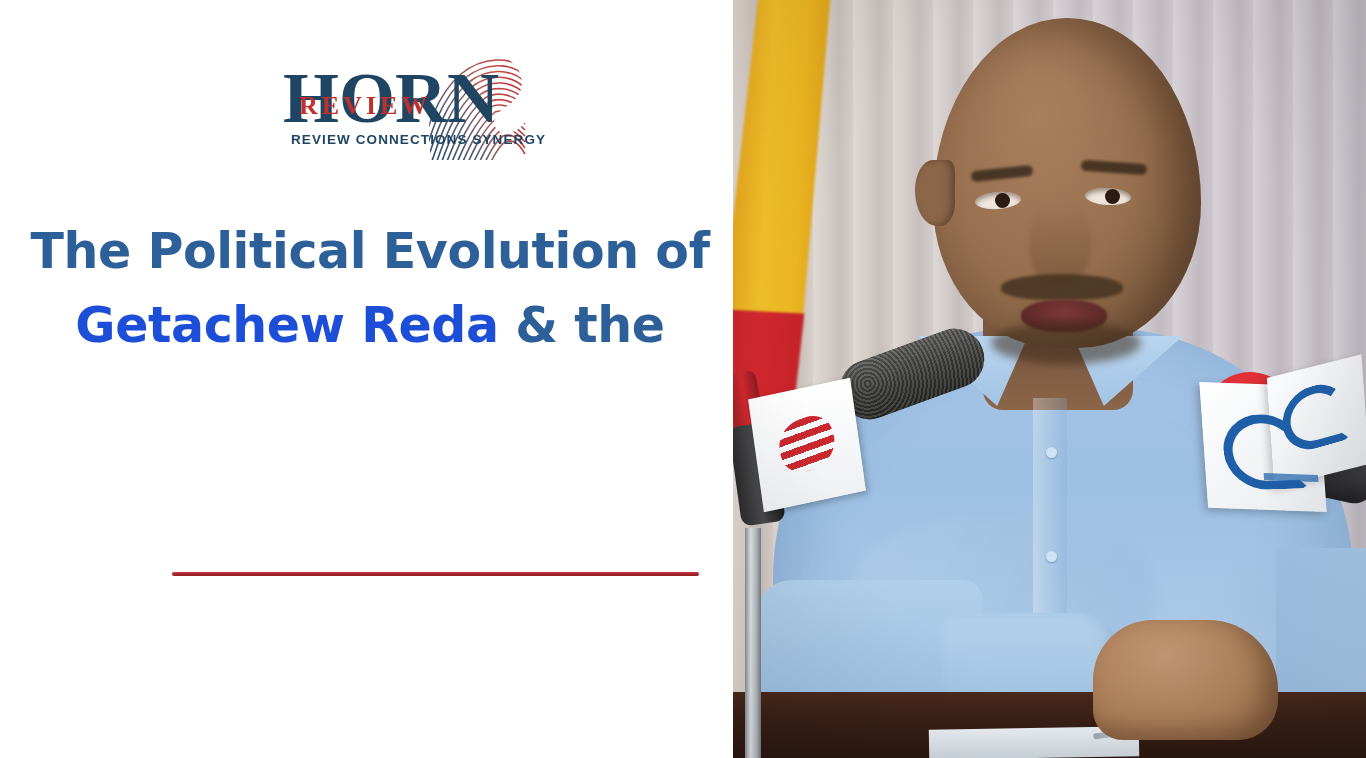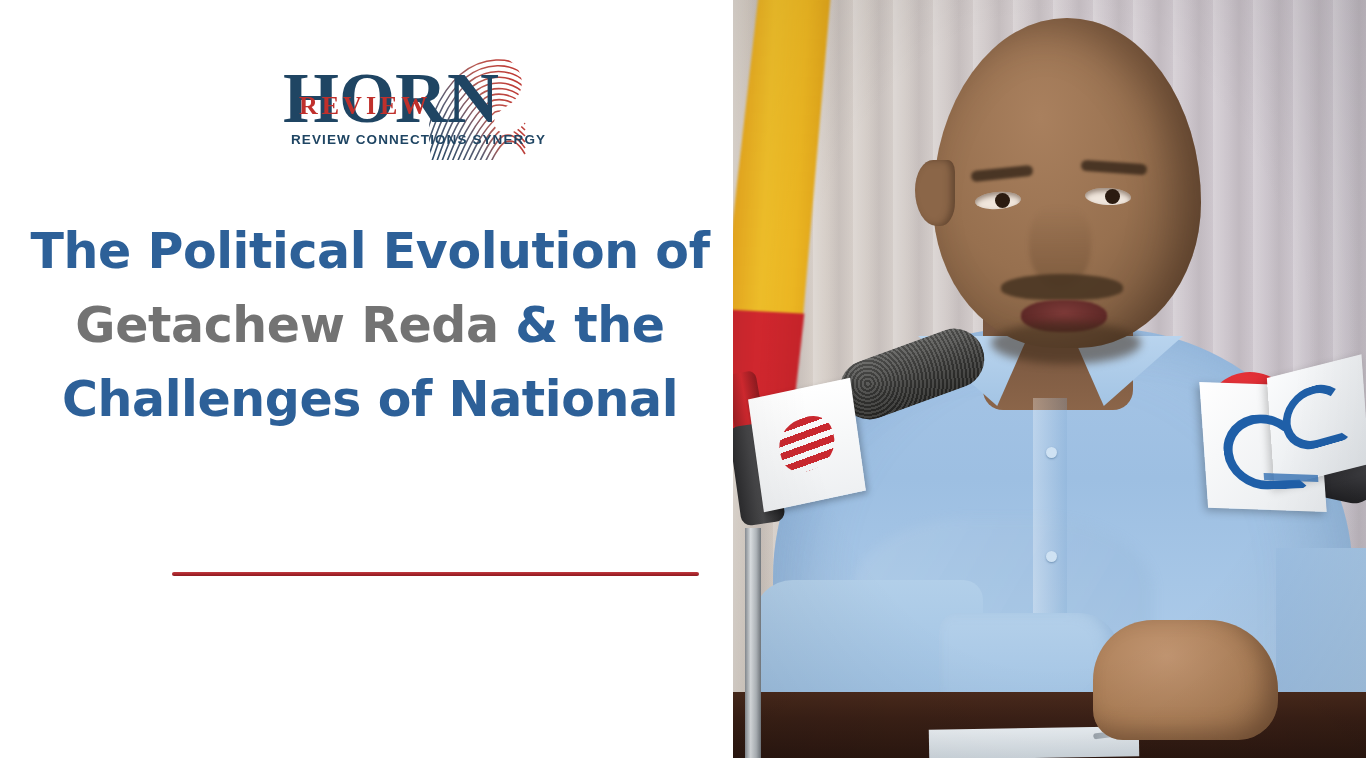--- a/index.html
+++ b/index.html
@@ -92,21 +92,21 @@
     top: 215px;
     width: 680px;
     text-align: center;
     font-family: "DejaVu Sans", sans-serif;
     font-weight: bold;
     font-size: 49px;
     line-height: 74px;
     color: #2D6098;
     letter-spacing: -0.4px;
   }
-  .hl-red { color: #737373; }
+  .hl-red { color: #1d4ed8; }
 
   .divider {
     position: absolute;
     left: 172px;
     top: 572px;
     width: 527px;
     height: 4px;
     background: linear-gradient(to bottom, #C03A3F 0%, #A32228 60%, #8E1D24 100%);
     border-radius: 2px;
   }
@@ -542,21 +542,21 @@
         <div class="logo-horn">HORN</div>
         <div class="logo-review">REVIEW</div>
       </div>
 
       <div class="logo-tagline">REVIEW  CONNECTIONS  SYNERGY</div>
     </div>
 
     <div class="headline">
       <span>The Political Evolution of</span><br>
       <span class="hl-red">Getachew Reda</span><span> &amp; the</span><br>
-      <span>Challenges of National</span><br>
+      <br>
     </div>
 
     <div class="divider"></div>
 
   </div>
 
   <div class="photo">
 
     <div class="curtain"></div>
 

